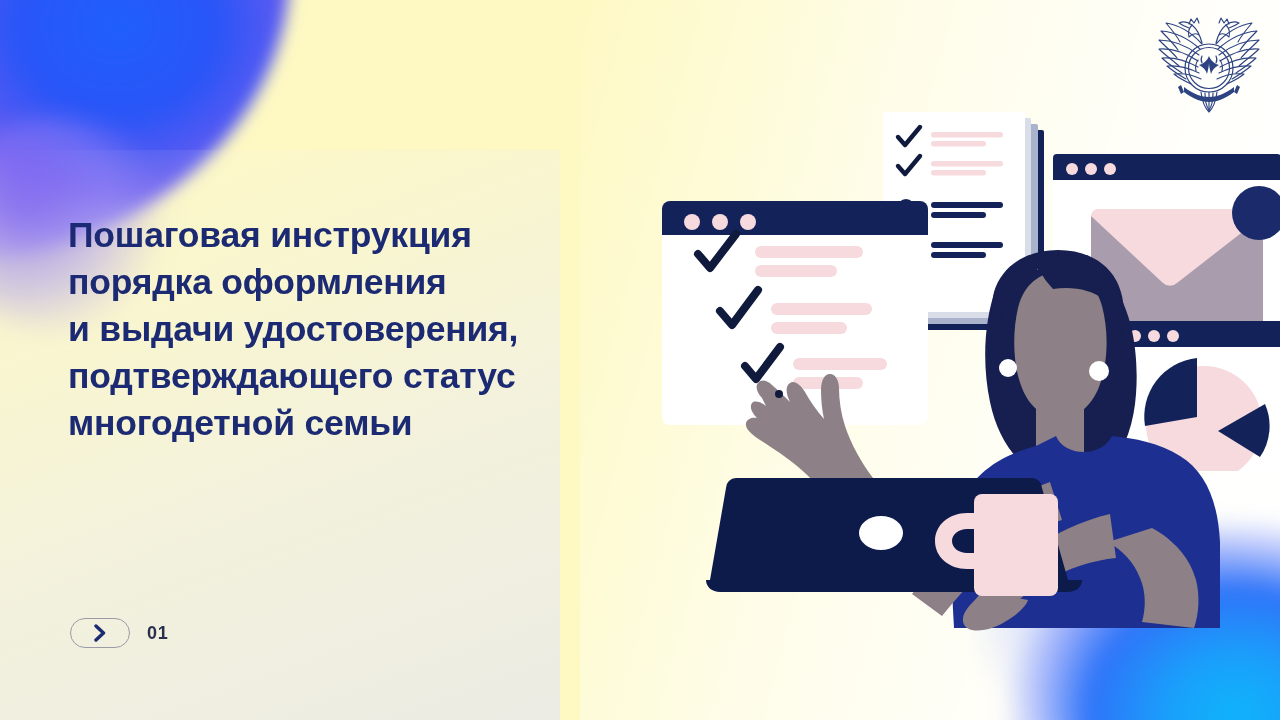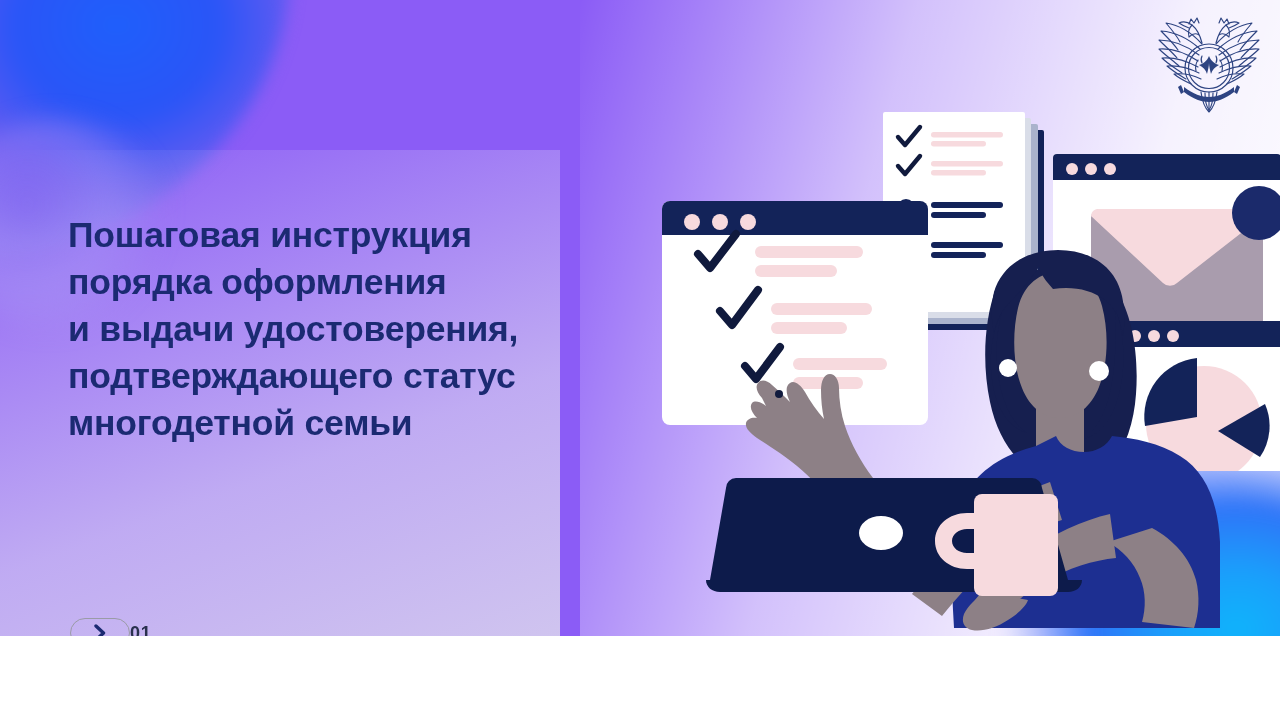--- a/index.html
+++ b/index.html
@@ -3,23 +3,23 @@
 <meta charset="utf-8">
 <style>
   html, body {
     margin: 0;
     padding: 0;
     background: #ffffff;
   }
   #slide {
     position: relative;
     width: 1280px;
-    height: 636px;
+    height: 720px;
     overflow: hidden;
-    background: #8b5cf6;
+    background: #fef9c3;
     font-family: "Liberation Sans", sans-serif;
   }
 
   
   .blob {
     position: absolute;
     pointer-events: none;
   }
   #blob-top-left {
     left: -330px;
@@ -94,20 +94,21 @@
     white-space: pre-line;
   }
 
   
   #pager {
     position: absolute;
     left: 70px;
     top: 618px;
     display: flex;
     align-items: center;
+    gap: 17px;
   }
   #pager-pill {
     width: 60px;
     height: 30px;
     border: 1.6px solid #9a9ba6;
     border-radius: 15px;
     display: flex;
     align-items: center;
     justify-content: center;
     background: transparent;

